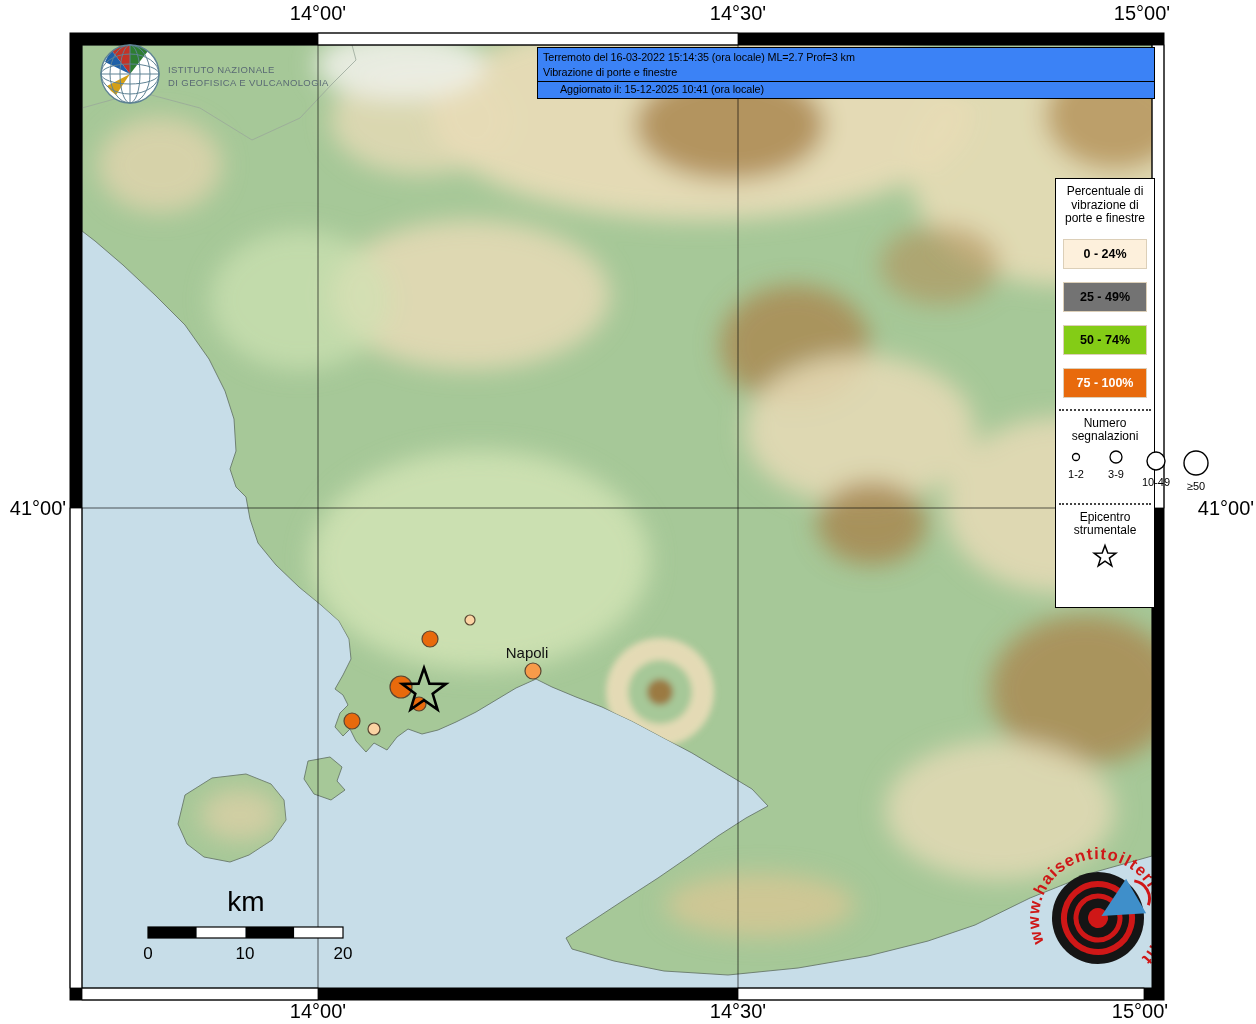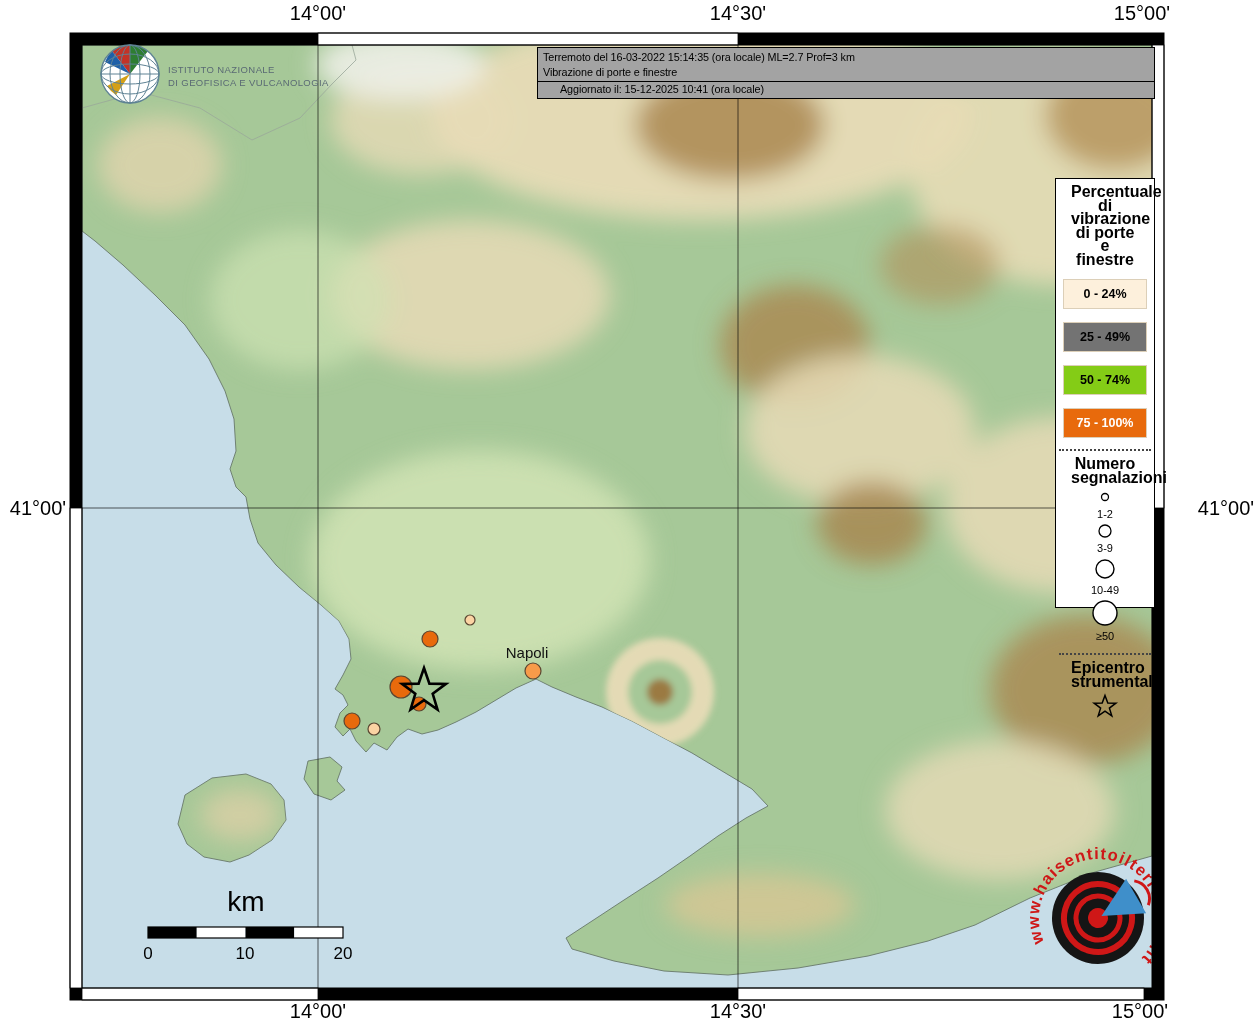--- a/index.html
+++ b/index.html
@@ -1,29 +1,29 @@
 <!DOCTYPE html>
 <html><head>
 <meta charset="utf-8">
 <style>
   *{margin:0;padding:0;box-sizing:border-box}
   html,body{width:1256px;height:1024px;background:#fff;font-family:"Liberation Sans",sans-serif;position:relative;overflow:hidden}
   #map-svg{position:absolute;left:0;top:0}
   .axis{position:absolute;font-size:20px;color:#000;transform:translateX(-50%);white-space:nowrap}
   .axis.side{transform:translate(-50%,-50%)}
-  #info-box{position:absolute;left:537px;top:47px;width:618px;background:#a3a3a3;border:1px solid #000;
+  #info-box{position:absolute;left:537px;top:47px;width:618px;background:#3b82f6;border:1px solid #000;
             font-size:10.8px;line-height:14.9px;letter-spacing:-0.1px;padding:2px 5px 1px;white-space:nowrap;overflow:hidden}
   #info-box .l4{border-top:1px solid #000;margin:1px -5px 0;padding:0 22px}
   #ingv-text{position:absolute;left:168px;top:63px;font-size:9.5px;font-weight:normal;color:#5a6a74;letter-spacing:.4px;line-height:13px}
   #napoli{position:absolute;left:527px;top:652px;transform:translate(-50%,-50%);font-size:15px;color:#111}
   #legend{position:absolute;left:1055px;top:178px;width:100px;height:430px;background:#fff;border:1.5px solid #000;text-align:center}
-  .lg-title{font-weight:bold;font-size:16px;line-height:13.5px;margin:6px 15px 2px}
+  .lg-title{font-weight:normal;font-size:12px;line-height:13.5px;margin:6px 5px 2px}
   .swatch{width:84px;height:30px;margin:13px auto 0;font-size:12.5px;font-weight:bold;line-height:29px;border:1px solid #dccfb8}
   .divider{border-top:2px dotted #444;margin:11px 3px 0}
-  .count-grid{display:grid;grid-template-columns:1fr}
+  .count-grid{display:grid;grid-template-columns:1fr 1fr 1fr 1fr}
   .count-cell{padding-top:2px}
   .count-cell .cl{font-size:11px;line-height:12px}
   .scale-lab{position:absolute;top:944px;transform:translateX(-50%);font-size:17px;color:#000}
   #km-lab{position:absolute;left:246px;top:886px;transform:translateX(-50%);font-size:28px;color:#000}
 </style>
 </head>
 <body>
 
 <svg id="map-svg" width="1256" height="1024" viewBox="0 0 1256 1024">
   <defs>

